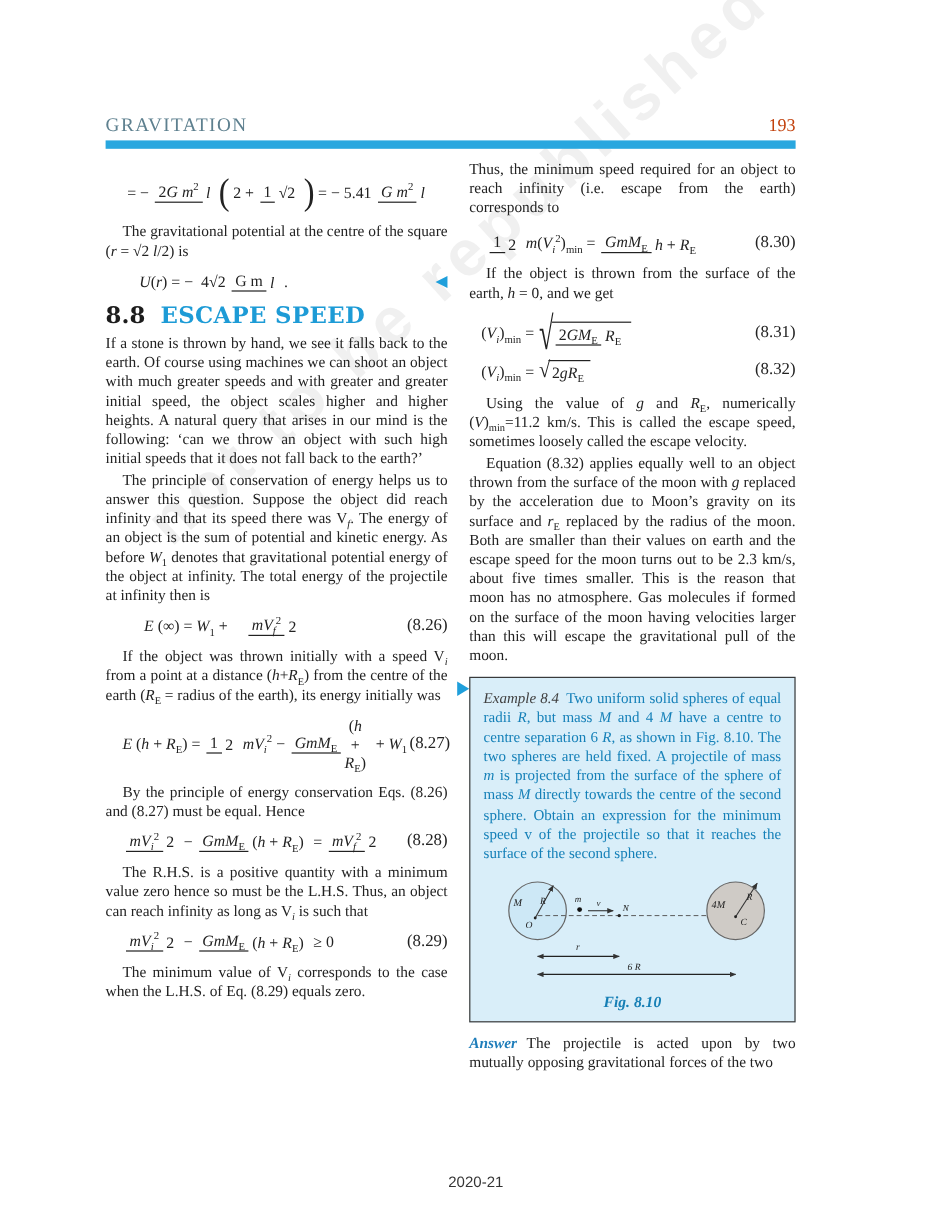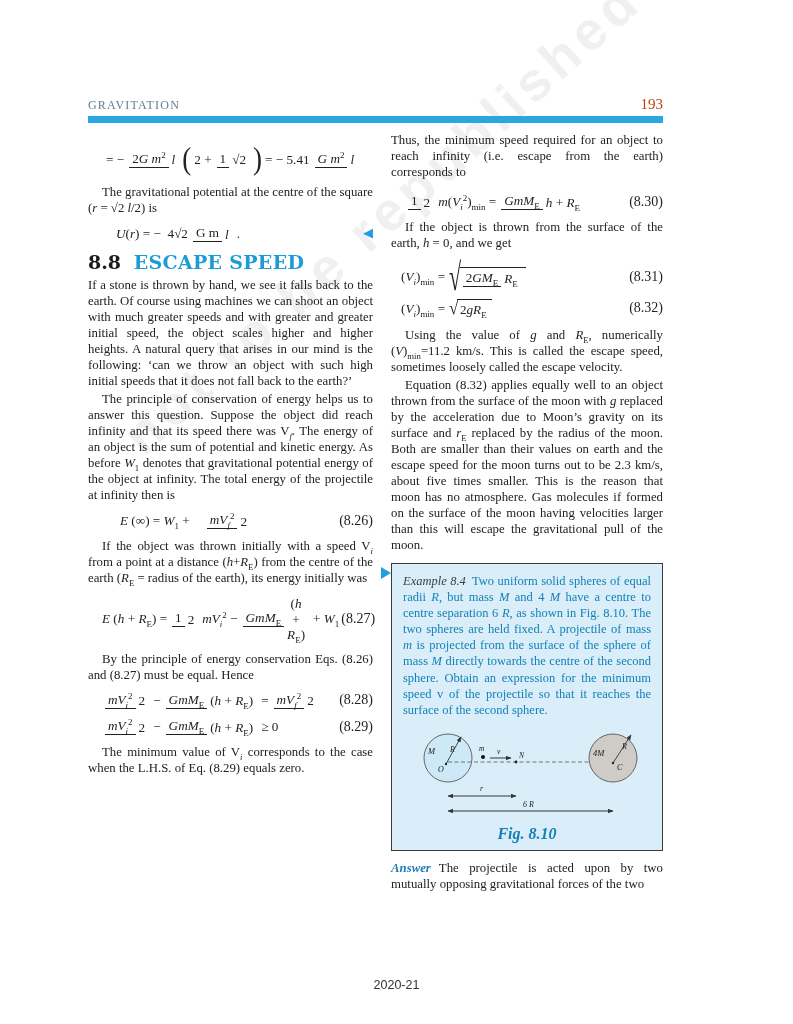--- a/index.html
+++ b/index.html
@@ -1,21 +1,21 @@
 <!DOCTYPE html>
 <html><head>
 <meta charset="utf-8">
 <style>
   html,body{margin:0;padding:0;background:#ffffff;}
   #page{position:relative;width:793px;height:1024px;background:#ffffff;overflow:hidden;
         font-family:"Liberation Serif",serif;color:#222;}
   #content{position:absolute;left:88px;top:96px;width:575px;}
   
   .hdr{display:flex;justify-content:space-between;align-items:flex-end;}
-  .hdr .chap{font-size:12px;letter-spacing:1.2px;color:#5e808f;}
+  .hdr .chap{font-size:16px;letter-spacing:1.2px;color:#5e808f;}
   .hdr .pg{font-size:15px;color:#c2410c;}
   .bar{height:7px;background:#29a7df;margin-top:3px;}
   
   .cols{display:flex;gap:18px;margin-top:9px;}
   .col{width:285px;font-size:12.8px;line-height:16px;text-align:justify;}
   .col.right{width:272px;}
   p{margin:0 0 2px 0;}
   p.ind{text-indent:14px;}
   
   .sechead{font-family:"DejaVu Serif",serif;font-weight:bold;font-size:19px;
@@ -38,21 +38,21 @@
   .marker-left{color:#1f9fdb;font-size:13px;margin-left:auto;}
   
   .exbox{position:relative;margin-top:10px;background:#d9eef9;border:1.6px solid #3a3a3a;
          padding:9px 11px 6px 11px;}
   .exbox .extext{color:#1580b8;font-size:12.5px;line-height:16.1px;text-align:justify;}
   .exbox .exlabel{color:#404040;font-weight:normal;font-style:italic;margin-right:6px;}
   .exmark{position:absolute;left:-1px;top:3px;width:0;height:0;
           border-top:6px solid transparent;border-bottom:6px solid transparent;
           border-left:10px solid #1f9fdb;margin-left:-10px;}
   .figcap{text-align:center;color:#167fb5;font-weight:bold;font-style:italic;
-          font-size:16px;margin:4px 0 2px 0;}
+          font-size:13px;margin:4px 0 2px 0;}
   .ansline{margin-top:9px;}
   .anslabel{color:#1e7dba;font-weight:bold;font-style:italic;margin-right:8px;}
   
   .footer{position:absolute;left:0;right:0;top:978px;text-align:center;
           font-family:"Liberation Sans",sans-serif;font-size:12.5px;color:#333;}
   
   .wm{position:absolute;left:110px;top:420px;width:620px;transform:rotate(-42deg);
       transform-origin:left top;font-family:"Liberation Sans",sans-serif;font-weight:bold;
       font-size:54px;letter-spacing:6px;color:rgba(110,110,110,0.10);pointer-events:none;
       white-space:nowrap;}
@@ -156,20 +156,21 @@
             <span class="fd">(<i>h</i> + <i>R</i><sub>E</sub>)</span>
           </span>
           <span class="tok">=</span>
           <span class="frac">
             <span class="fn"><i>mV</i><sub><i>f</i></sub><sup>2</sup></span>
             <span class="fd">2</span>
           </span>
           <span class="eqnum">(8.28)</span>
         </div>
 
+        <p class="ind">The R.H.S. is a positive quantity with a minimum value zero hence so must be the L.H.S. Thus, an object can reach infinity as long as V<sub><i>i</i></sub> is such that</p>
 
         <div class="eq" style="padding-left:14px;">
           <span class="frac">
             <span class="fn"><i>mV</i><sub><i>i</i></sub><sup>2</sup></span>
             <span class="fd">2</span>
           </span>
           <span class="tok">−</span>
           <span class="frac">
             <span class="fn"><i>GmM</i><sub>E</sub></span>
             <span class="fd">(<i>h</i> + <i>R</i><sub>E</sub>)</span>

